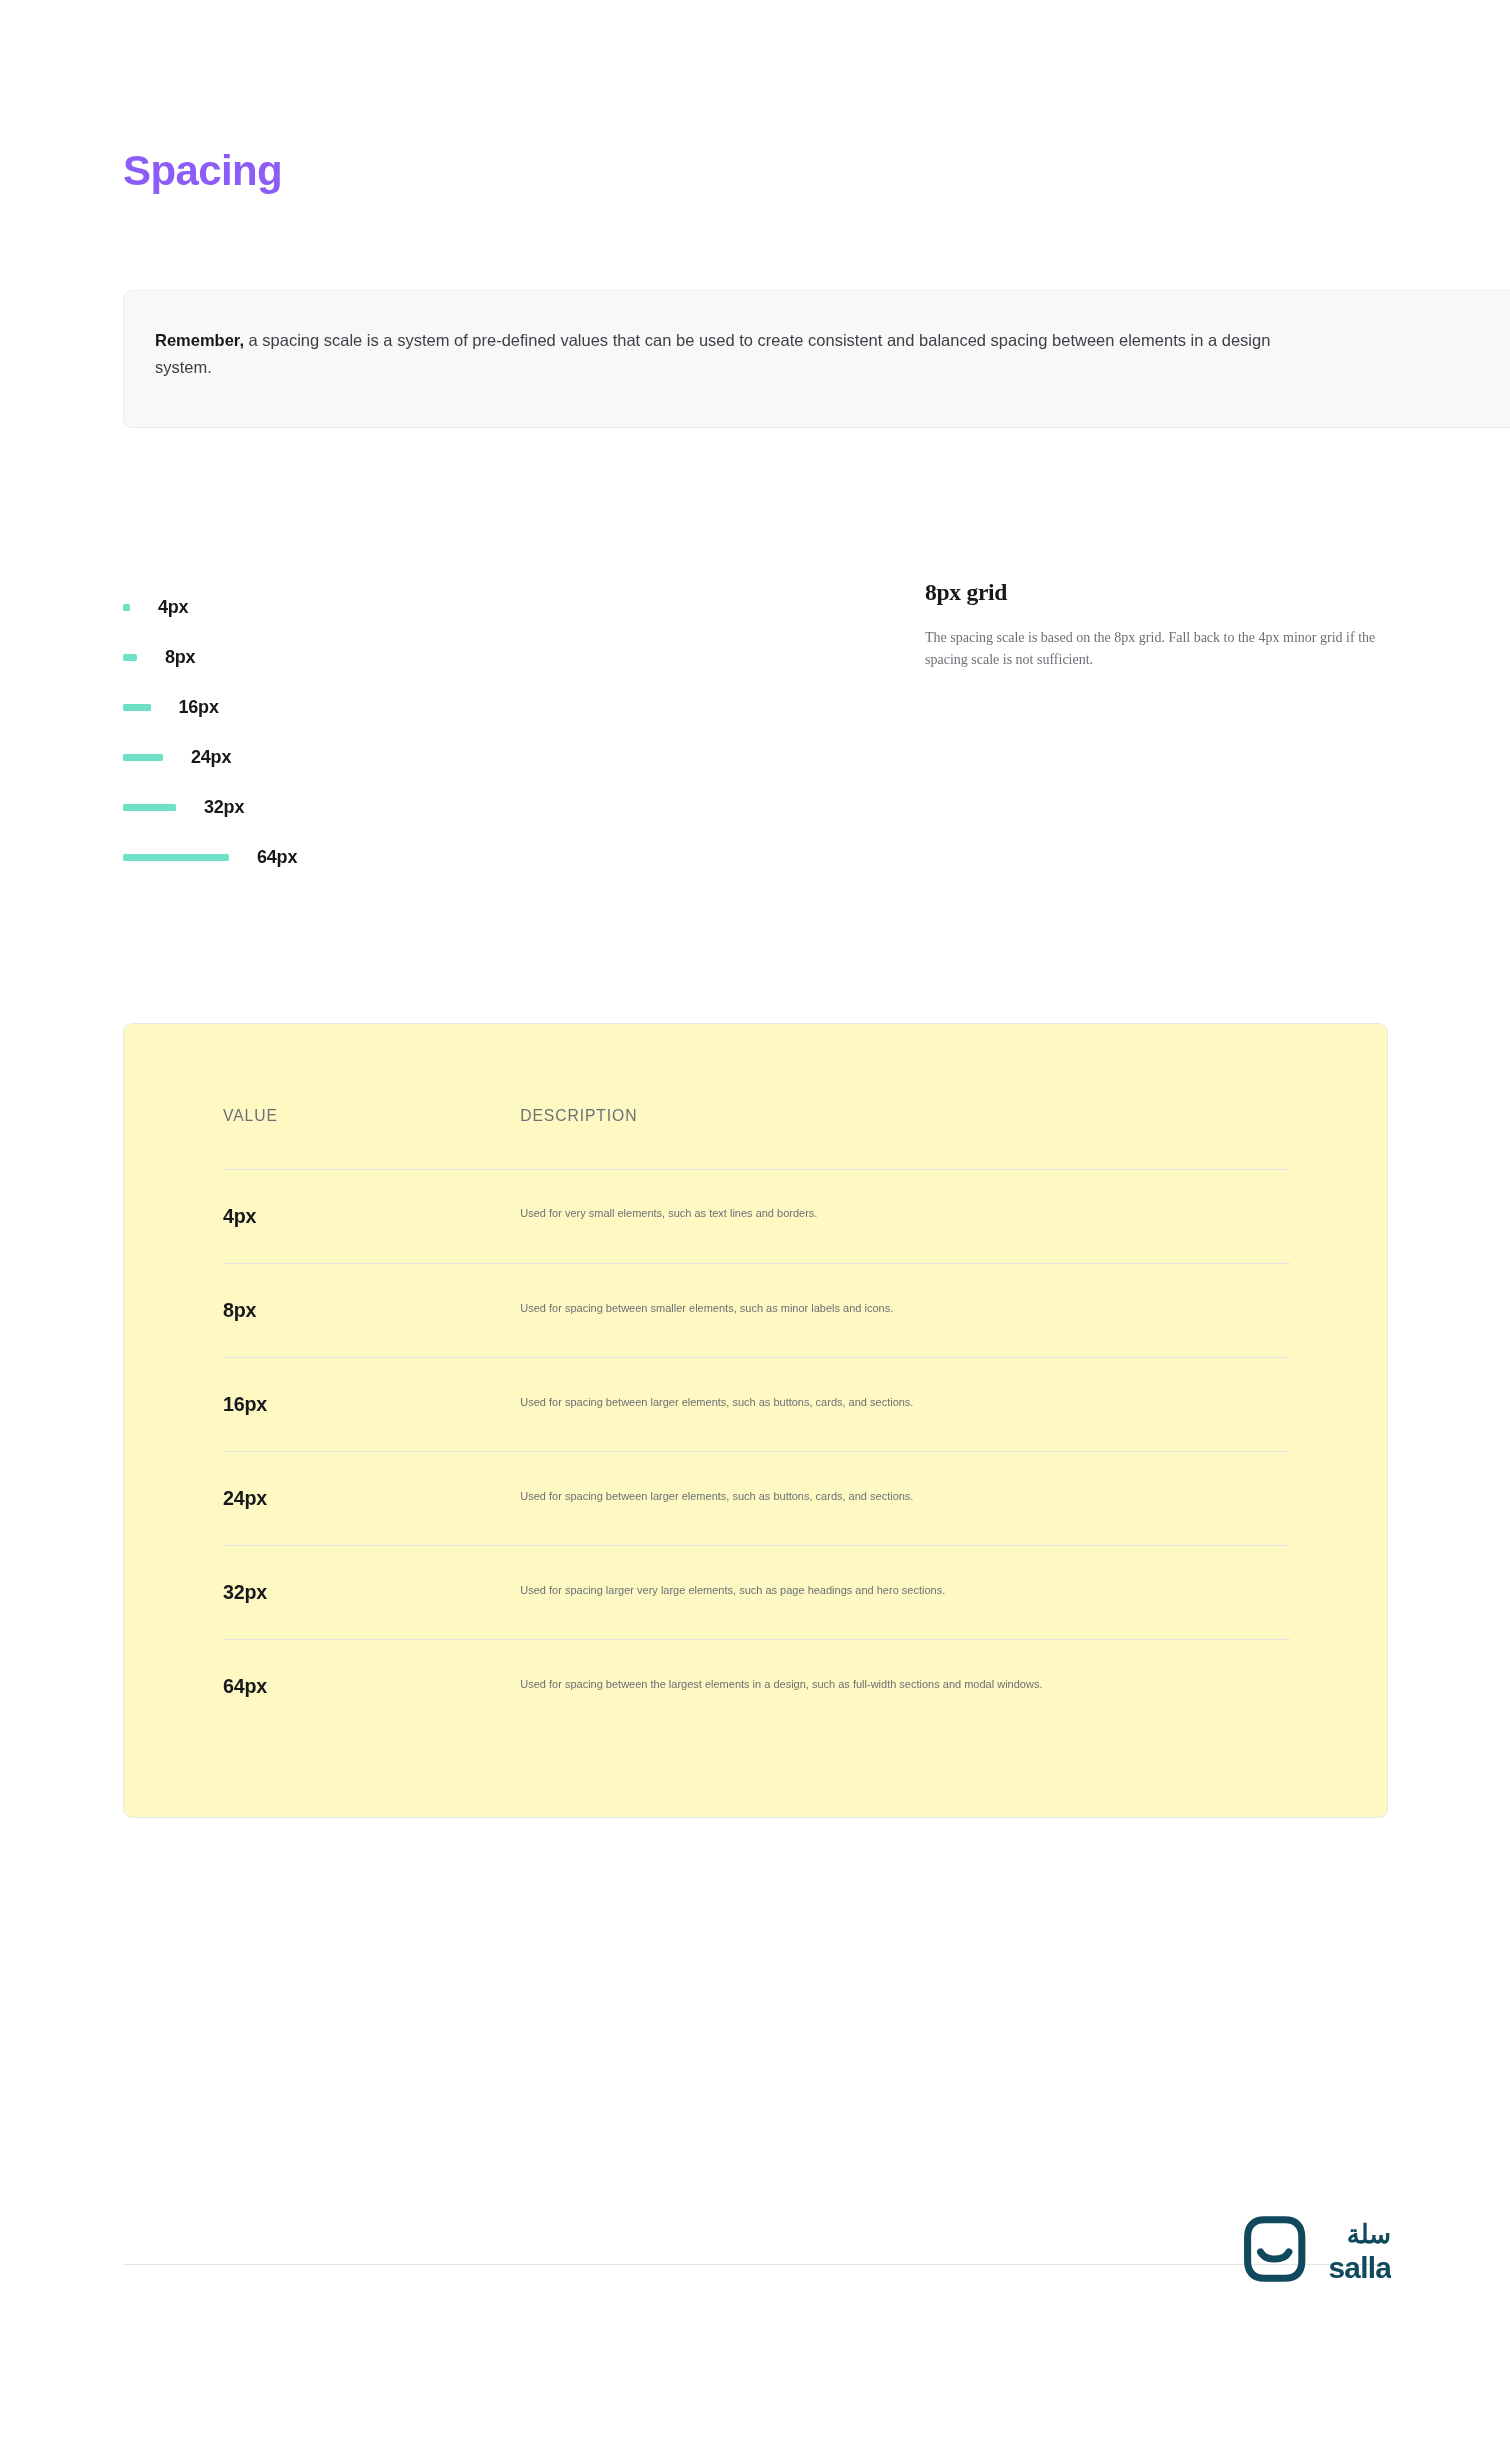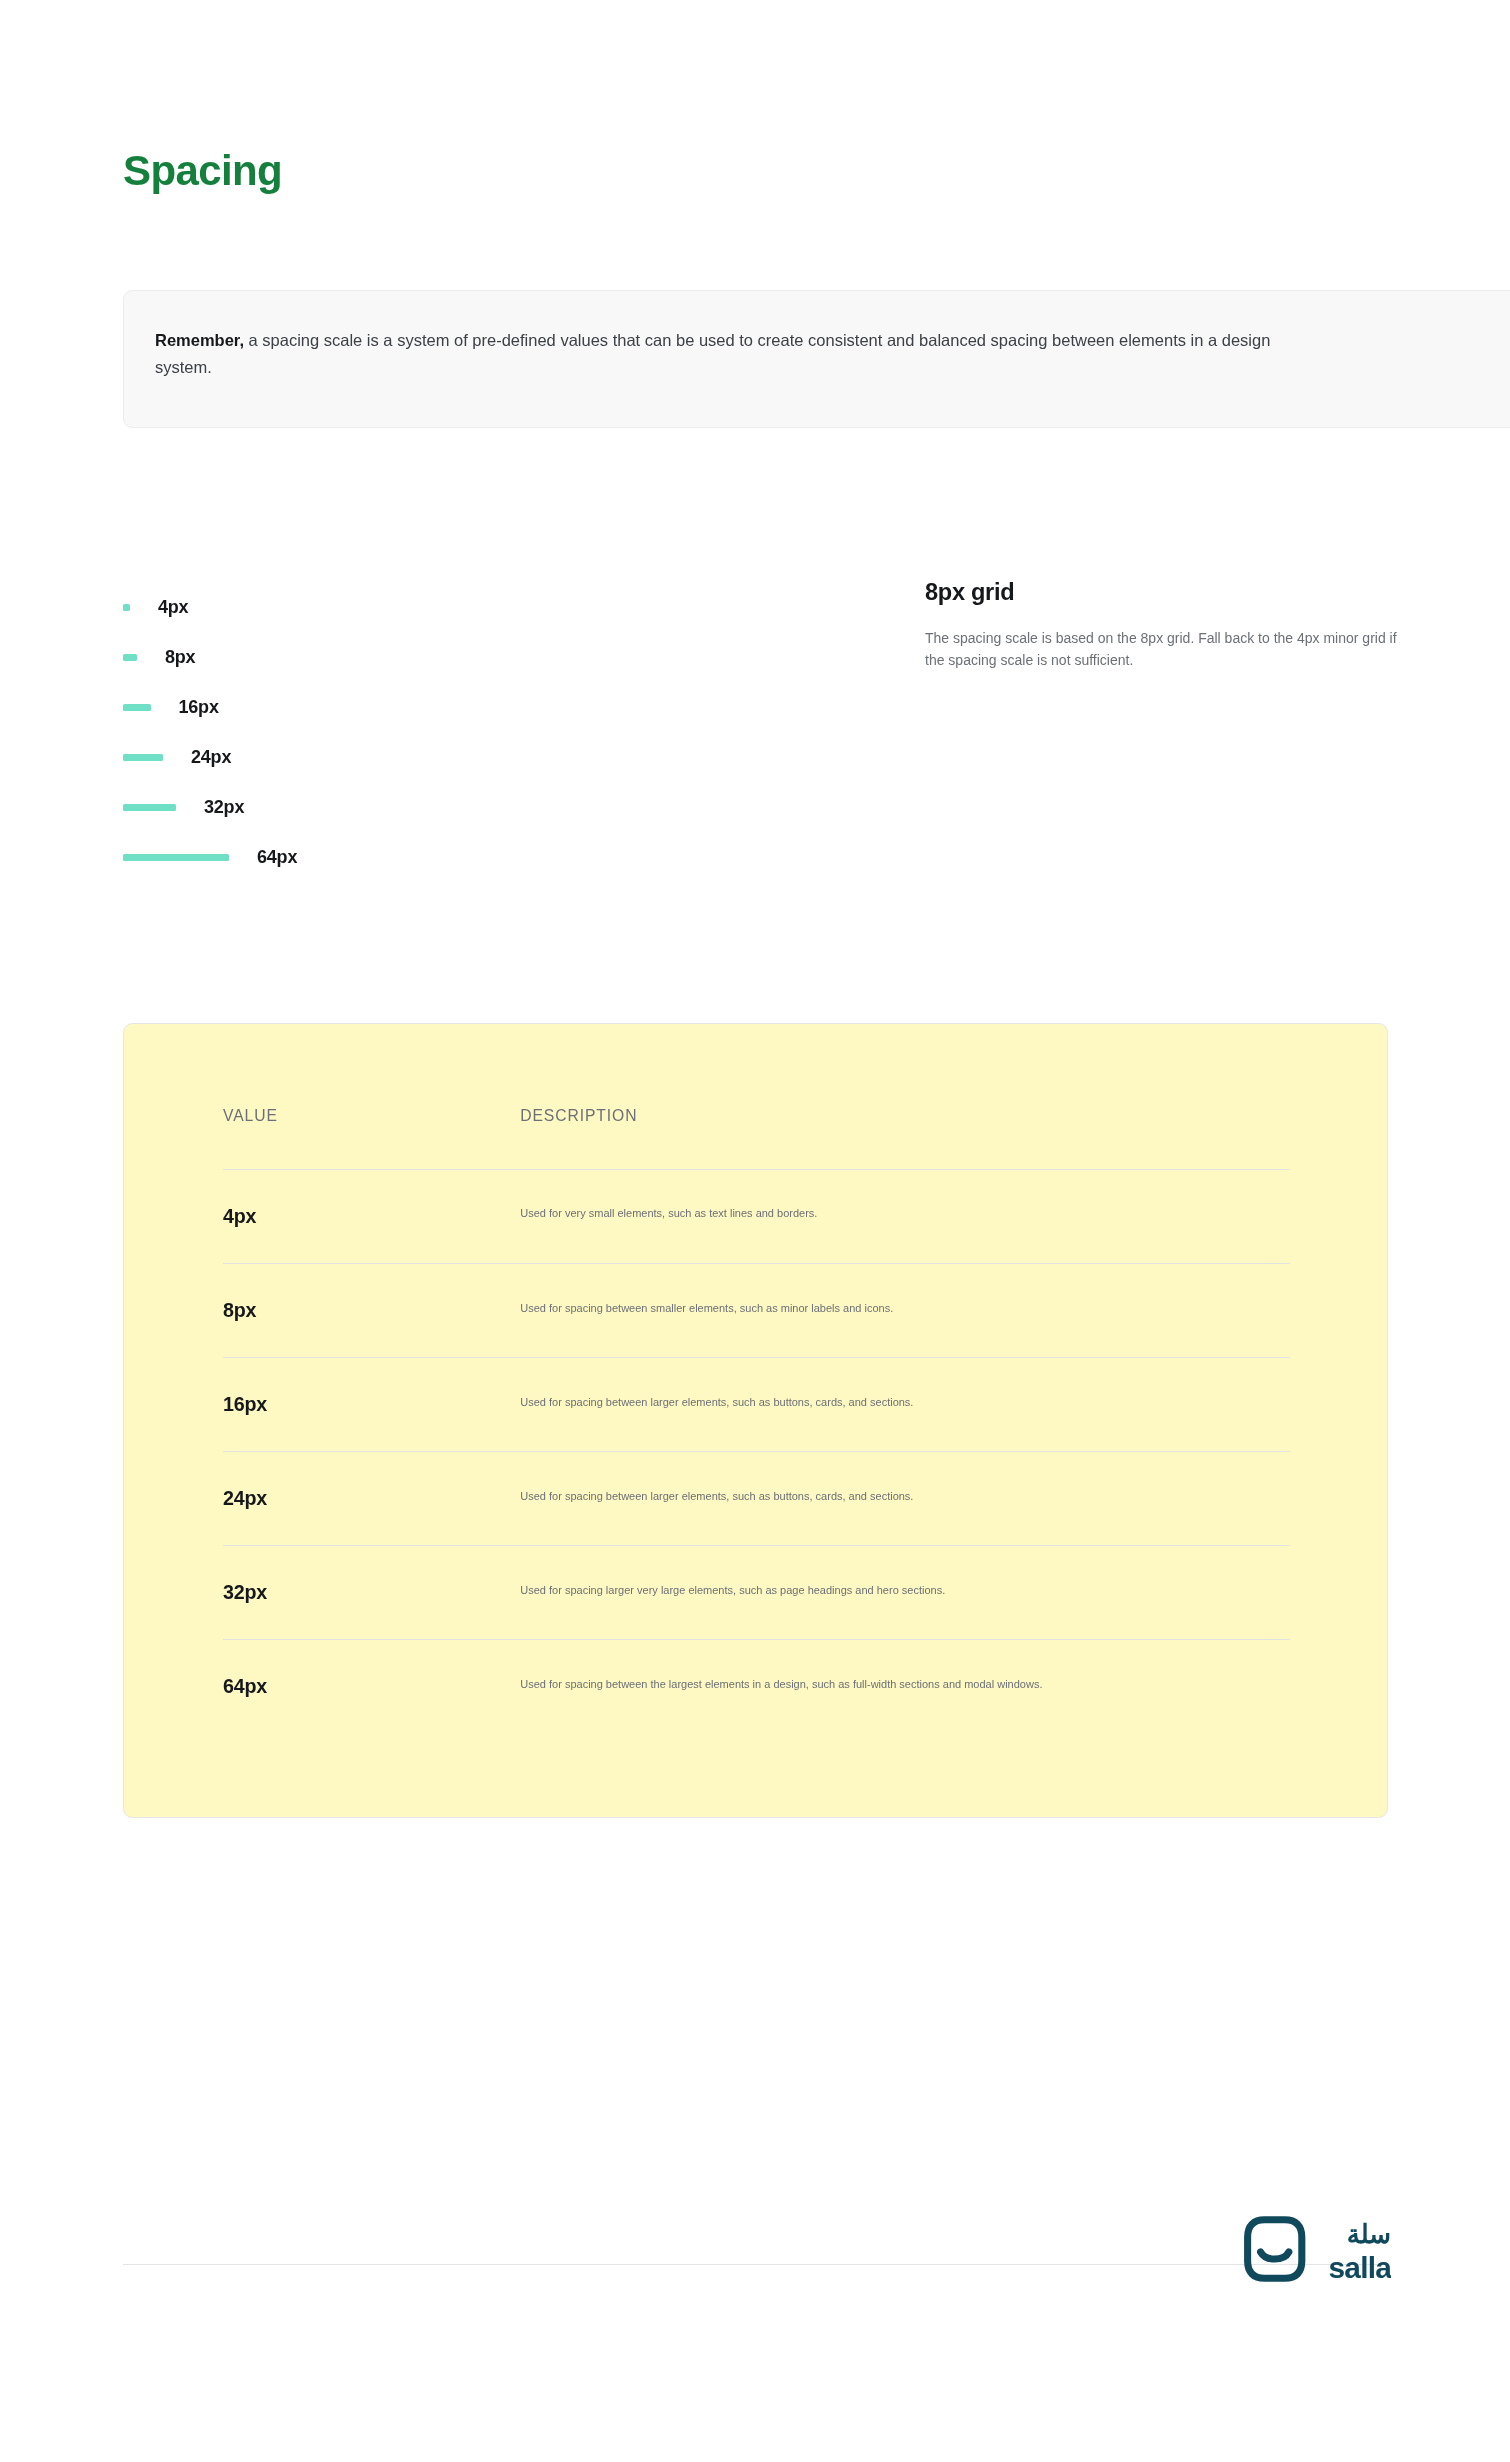--- a/index.html
+++ b/index.html
@@ -21,21 +21,21 @@
   }
 
   
   .page-title {
     position: absolute;
     left: 123px;
     top: 148px;
     font-size: 42px;
     font-weight: 700;
     letter-spacing: -0.6px;
-    color: #15803d;
+    color: #8b5cf6;
     line-height: 1.1;
   }
 
   
   .remember-box {
     position: absolute;
     left: 123px;
     top: 290px;
     width: 1417px;
     height: 138px;
@@ -83,20 +83,21 @@
     color: #16181c;
     letter-spacing: -0.2px;
     white-space: nowrap;
   }
 
   .grid-note {
     position: absolute;
     left: 925px;
     top: 579px;
     width: 472px;
+    font-family: Liberation Serif, serif;
   }
   .grid-note-title {
     font-size: 23.6px;
     font-weight: 700;
     color: #16181c;
     letter-spacing: -0.3px;
     margin-bottom: 20.5px;
   }
   .grid-note-body {
     font-size: 14px;

